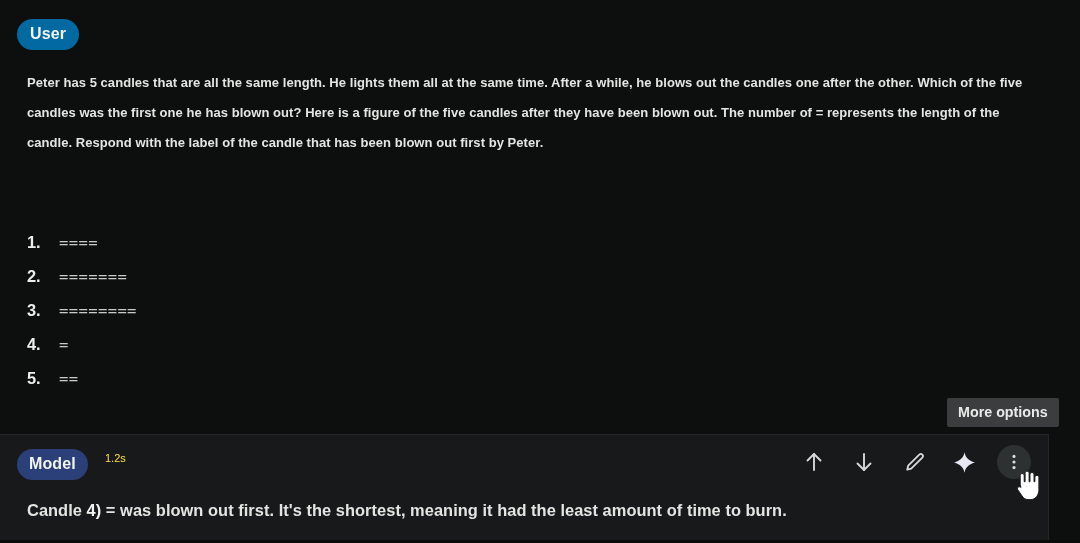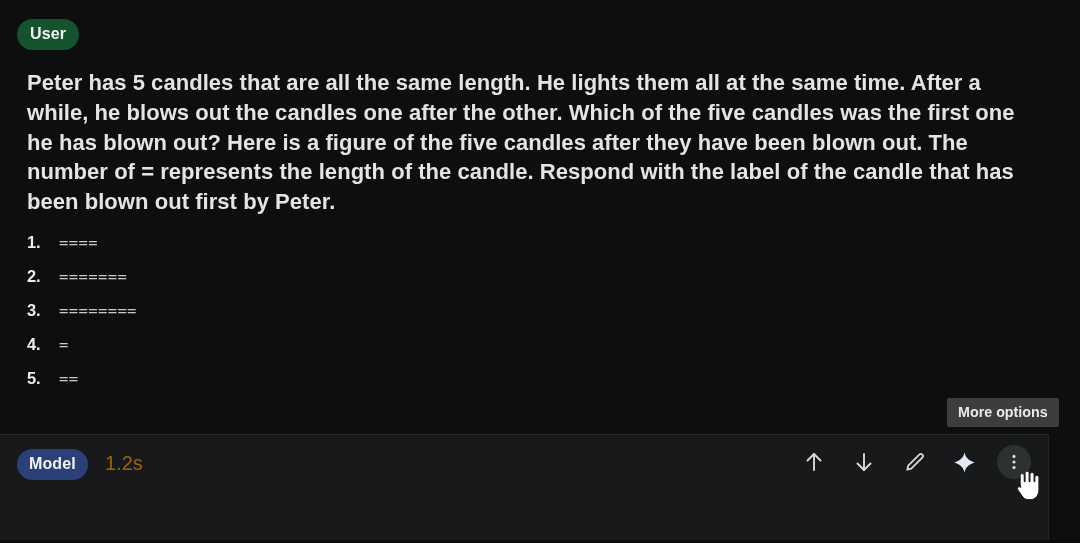--- a/index.html
+++ b/index.html
@@ -29,32 +29,32 @@
     border-radius: 999px;
     color: #f2f4f2;
     font-weight: 700;
     letter-spacing: 0.1px;
     line-height: 1;
   }
   #user-badge {
     position: absolute;
     left: 17px;
     top: 19px;
-    background: #14532d;
+    background: #0369a1;
     padding: 7px 13px 8px 13px;
     font-size: 16px;
   }
 
   #user-paragraph {
     position: absolute;
     left: 27px;
     top: 68px;
     width: 1000px;
     color: #e3e5e3;
-    font-size: 22px;
+    font-size: 13px;
     font-weight: 700;
     line-height: 29.8px;
     letter-spacing: 0.05px;
   }
 
   #candle-list {
     position: absolute;
     left: 27px;
     top: 233px;
     margin: 0;
@@ -116,22 +116,22 @@
     top: 14px;
     background: #2b3f78;
     padding: 7px 12px 8px 12px;
     font-size: 16px;
   }
 
   #model-latency {
     position: absolute;
     left: 105px;
     top: 18px;
-    color: #a16207;
-    font-size: 20px;
+    color: #fde047;
+    font-size: 11px;
     font-weight: 500;
     line-height: 1;
   }
 
   #model-answer {
     position: absolute;
     left: 27px;
     top: 62px;
     color: #e3e5e3;
     font-size: 16.4px;
@@ -220,20 +220,21 @@
 </div>
 
 <div id="more-options-tooltip">More options</div>
 
 <div id="model-turn">
 
   <div id="model-badge" class="role-badge">Model</div>
 
   <div id="model-latency">1.2s</div>
 
+  <div id="model-answer"><span>Candle </span><span class="emph">4)</span><span> = was blown out first. It's the shortest, meaning it had the least amount of time to burn.</span></div>
 
   <div id="model-actions">
 
     <div class="action-btn">
       <span>
         <svg width="20" height="22" viewBox="0 0 20 22" fill="none" stroke="#d6d9d7" stroke-width="1.9" stroke-linecap="round" stroke-linejoin="round">
           <line x1="10" y1="19" x2="10" y2="3"></line>
           <polyline points="3.5,9.5 10,3 16.5,9.5"></polyline>
         </svg>
       </span>

